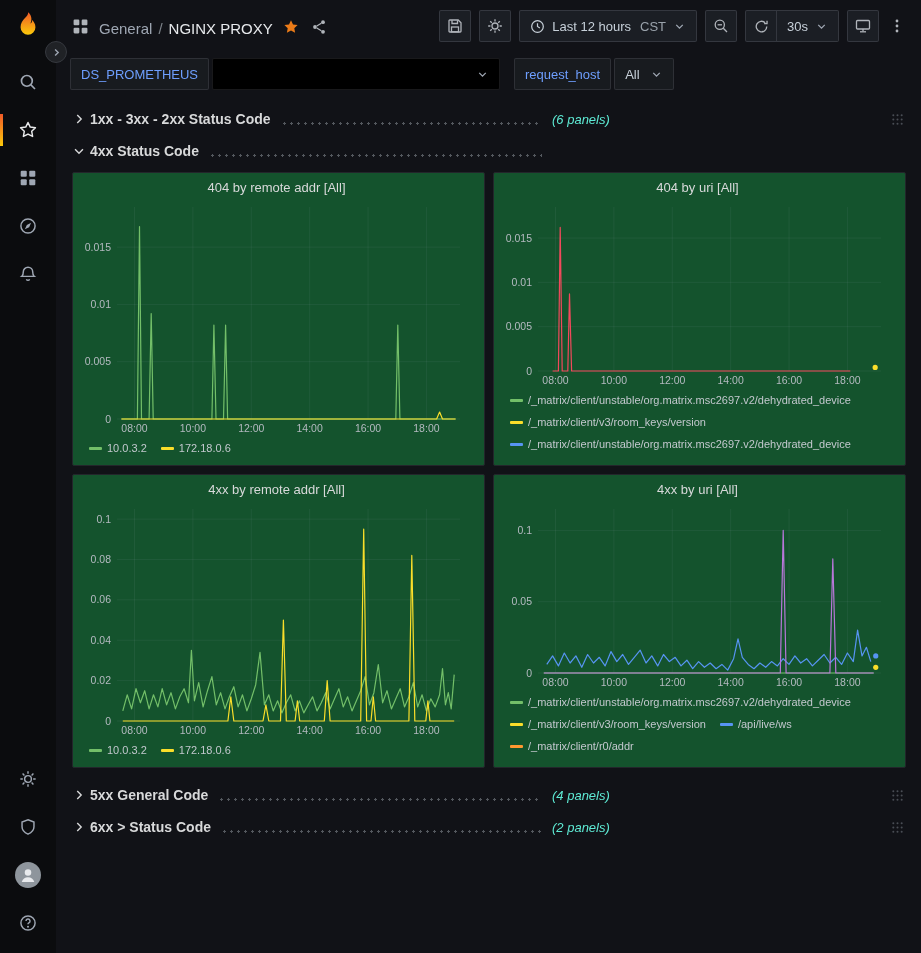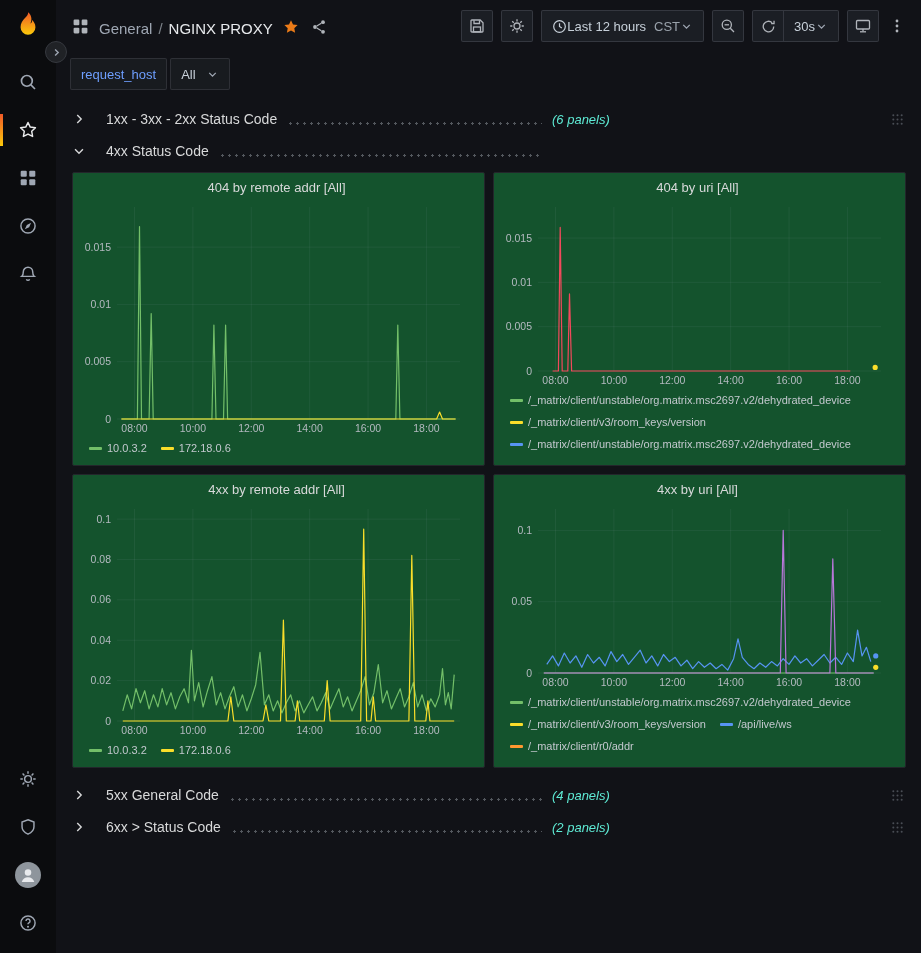--- a/index.html
+++ b/index.html
@@ -22,41 +22,41 @@
   .main{margin-left:56px}
   .navbar{height:52px;display:flex;align-items:center;padding:0 14px;gap:8px}
   .nav-left{display:flex;align-items:flex-end;gap:8px;flex:1;min-width:0}
   .plain-icon{background:none;border:none;color:#b0b4ba;display:flex;align-items:center;justify-content:center;cursor:pointer;padding:2px}
   .crumb{display:flex;align-items:center;gap:6px;white-space:nowrap}
   .crumb-section{color:#9fa7b3;font-size:15px;cursor:pointer}
   .crumb-sep{color:#7e848b;font-size:15px}
   .crumb-title{color:#e7e9ec;font-size:15px;font-weight:500;cursor:pointer}
   .nav-right{display:flex;align-items:center;gap:8px}
   .icon-btn{height:32px;min-width:32px;border:1px solid rgba(204,204,220,0.15);background:#1b1e24;border-radius:2px;display:flex;align-items:center;justify-content:center;cursor:pointer;color:#b0b4ba;padding:0 6px}
-  .text-btn{font-size:13px;color:#c7d0d9;padding:5px 10px}
-  .tz{color:#9aa2ab;margin-left:8px}
+  .text-btn{gap:7px;font-size:13px;color:#c7d0d9;padding:5px 10px}
+  .tz{color:#9aa2ab;margin-left:2px}
   .btn-group{display:flex}
   .btn-group .icon-btn:first-child{border-radius:2px 0 0 2px}
   .btn-group .icon-btn:last-child{border-left:none;border-radius:0 2px 2px 0}
 
   
   .submenu{display:flex;align-items:center;padding:6px 14px 8px;gap:14px}
   .var-pair{display:flex;align-items:center;gap:3px}
   .var-label,.var-value{height:32px;display:flex;align-items:center;padding:0 10px;background:#181b1f;border:1px solid rgba(204,204,220,0.12);border-radius:2px;font-size:13px;cursor:pointer}
   .var-label{color:#6e9fff}
   .var-value{color:#c7d0d9;gap:10px}
   .var-value.masked{background:#000;width:288px;justify-content:flex-end}
   .chev{color:#9fa7b3;display:flex}
 
   
   .content{padding:4px 15px 0 16px}
   .dash-row{height:30px;display:flex;align-items:center;margin:2px 0;cursor:pointer}
   .row-lead{display:flex;align-items:center;flex:0 0 472px;min-width:0}
   .row-chevron{width:18px;display:flex;color:#d8d9da}
-  .row-title{font-size:14px;font-weight:400;color:#d8d9da;margin-left:16px;white-space:nowrap}
+  .row-title{font-size:14px;font-weight:700;color:#d8d9da;margin-left:0;white-space:nowrap}
   .dots{flex:1 1 auto;height:3px;margin:0 2px 0 10px;transform:translateY(4px);background-image:radial-gradient(circle,#54585e 1px,transparent 1.3px);background-size:7px 3px;background-repeat:repeat-x;background-position:0 center}
   .row-count{font-size:13px;font-style:italic;color:#5eead4;margin-left:8px;white-space:nowrap}
   .drag-handle{margin-left:auto;margin-right:2px;opacity:.9;cursor:grab;display:flex}
 
   
   .panels-grid{display:grid;grid-template-columns:1fr 1fr;gap:8px;margin:6px 0 12px}
   .panel{background:#14532d;border:1px solid #23262b;border-radius:2px;height:294px;display:flex;flex-direction:column;padding:4px 10px 4px 6px;overflow:hidden}
   .panel-title{text-align:center;font-size:13px;font-weight:500;color:#d8d9da;height:22px;line-height:22px;flex:none;cursor:pointer;white-space:nowrap}
   .chart{flex:1;min-height:0;position:relative;cursor:crosshair}
   .legend{flex:none;padding:2px 0 2px 10px;display:flex;flex-wrap:wrap;column-gap:14px;line-height:22px;font-size:11px;color:#c3c8ce;overflow:hidden}
@@ -239,20 +239,30 @@
         <svg viewBox="0 0 16 16" width="16" height="16" fill="currentColor">
             <circle cx="8" cy="3" r="1.4"></circle>
             <circle cx="8" cy="8" r="1.4"></circle>
             <circle cx="8" cy="13" r="1.4"></circle>
           </svg>
       </button>
     </div>
   </header>
 
   <div class="submenu">
+    <div class="var-pair">
+      <div class="var-label">DS_PROMETHEUS</div>
+      <div class="var-value masked">
+        <span class="chev">
+            <svg viewBox="0 0 16 16" width="13" height="13" fill="none" stroke="currentColor" stroke-width="1.6">
+              <path d="M4 6l4 4 4-4"></path>
+            </svg>
+          </span>
+      </div>
+    </div>
     <div class="var-pair">
       <div class="var-label">request_host</div>
       <div class="var-value">
         <span>All</span>
         <span class="chev">
             <svg viewBox="0 0 16 16" width="13" height="13" fill="none" stroke="currentColor" stroke-width="1.6">
               <path d="M4 6l4 4 4-4"></path>
             </svg>
           </span>
       </div>

